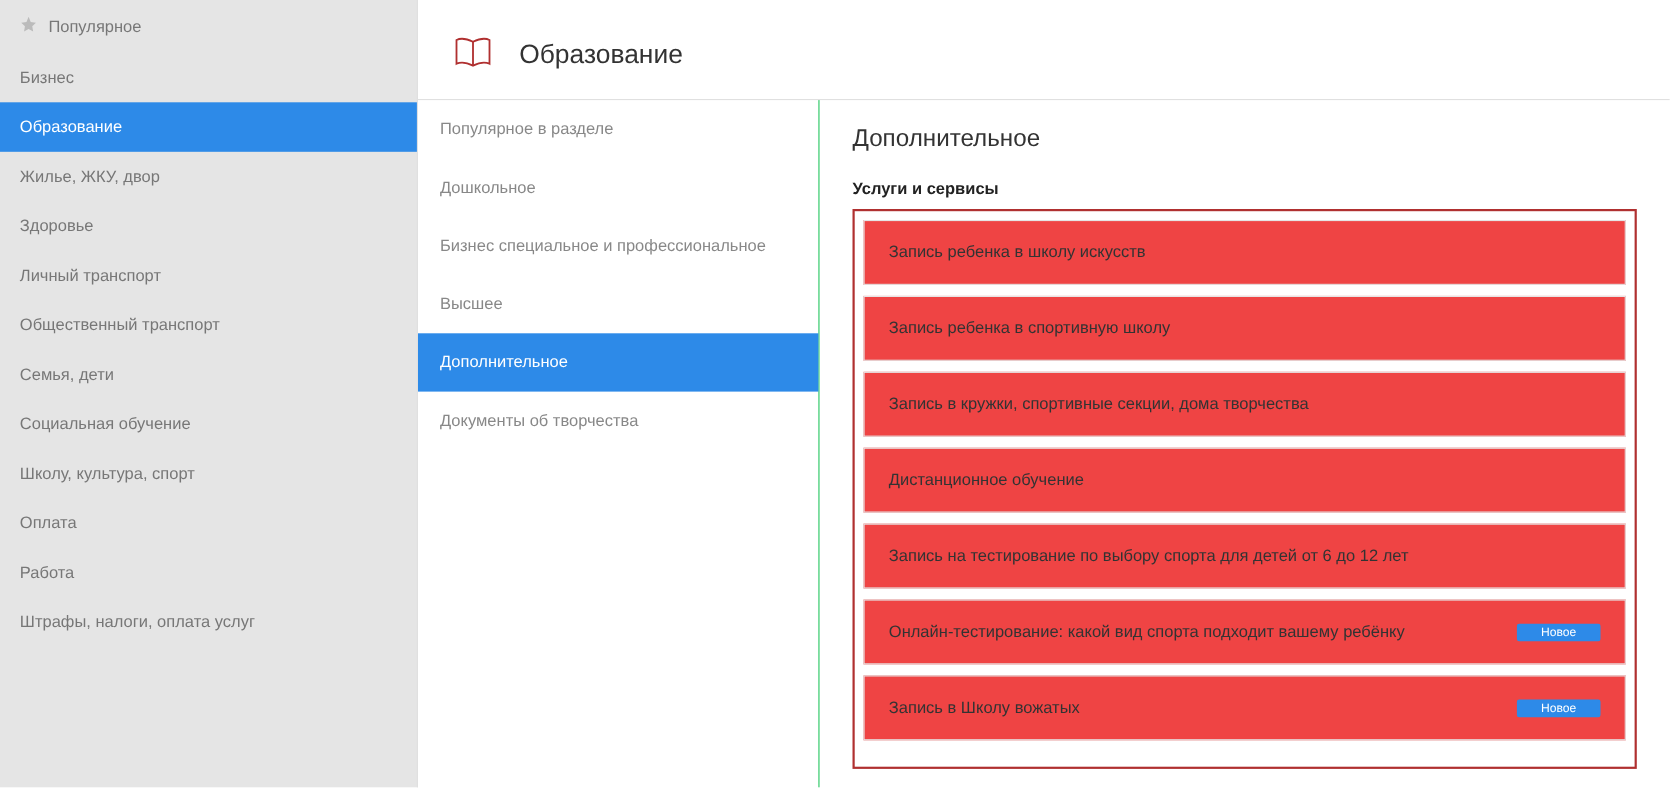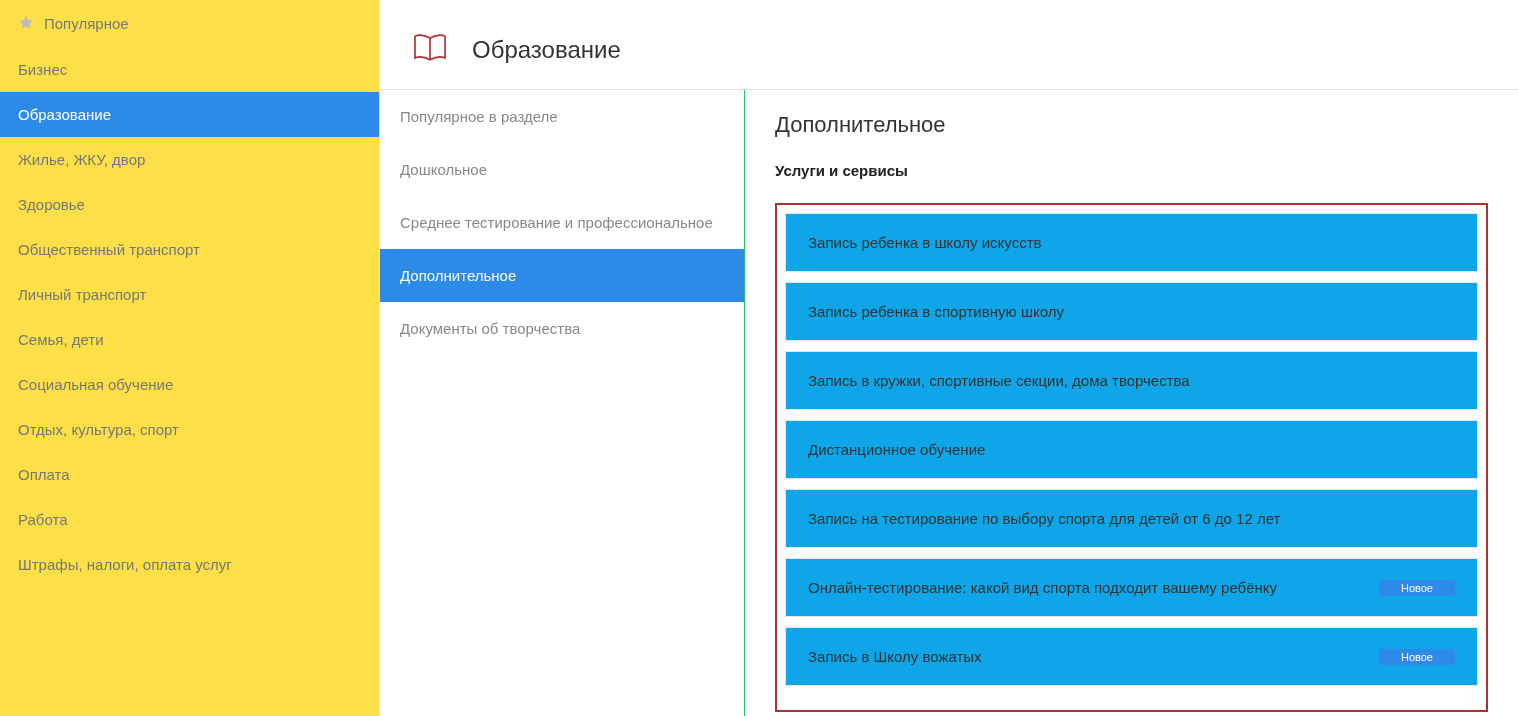--- a/index.html
+++ b/index.html
@@ -12,21 +12,21 @@
       font-size: 15px;
       color: #333;
       background: #fff;
       display: flex;
       width: 1518px;
       height: 716px;
     }
     .sidebar-left {
       width: 380px;
       border-right: 1px solid #e0e0e0;
-      background: #fde047;
+      background: #e5e5e5;
     }
     .sidebar-left .item {
       padding: 14px 18px;
       color: #777;
       cursor: pointer;
       display: flex;
       align-items: center;
     }
     .sidebar-left .item.active {
       background: #2d8ae8;
@@ -78,28 +78,28 @@
     }
     .detail-pane .section-title {
       font-size: 22px;
       color: #333;
       margin-bottom: 24px;
     }
     .detail-pane .subsection-title {
       font-size: 15px;
       font-weight: bold;
       color: #222;
-      margin-bottom: 24px;
+      margin-bottom: 10px;
     }
     .service-box {
       border: 2px solid #b03030;
       padding: 8px;
     }
     .service-item {
-      background: #0ea5e9;
+      background: #ef4444;
       border: 1px solid #e5e5e5;
       padding: 20px 22px;
       margin-bottom: 10px;
       display: flex;
       align-items: center;
       justify-content: space-between;
       cursor: pointer;
       color: #333;
       font-size: 15px;
     }
@@ -132,33 +132,33 @@
   <div class="item active">
     <span>Образование</span>
   </div>
   <div class="item">
     <span>Жилье, ЖКУ, двор</span>
   </div>
   <div class="item">
     <span>Здоровье</span>
   </div>
   <div class="item">
+    <span>Личный транспорт</span>
+  </div>
+  <div class="item">
     <span>Общественный транспорт</span>
   </div>
   <div class="item">
-    <span>Личный транспорт</span>
-  </div>
-  <div class="item">
     <span>Семья, дети</span>
   </div>
   <div class="item">
     <span>Социальная обучение</span>
   </div>
   <div class="item">
-    <span>Отдых, культура, спорт</span>
+    <span>Школу, культура, спорт</span>
   </div>
   <div class="item">
     <span>Оплата</span>
   </div>
   <div class="item">
     <span>Работа</span>
   </div>
   <div class="item">
     <span>Штрафы, налоги, оплата услуг</span>
   </div>
@@ -178,21 +178,24 @@
   <div class="content-row">
 
     <div class="sub-nav">
       <div class="item">
         <span>Популярное в разделе</span>
       </div>
       <div class="item">
         <span>Дошкольное</span>
       </div>
       <div class="item">
-        <span>Среднее тестирование и профессиональное</span>
+        <span>Бизнес специальное и профессиональное</span>
+      </div>
+      <div class="item">
+        <span>Высшее</span>
       </div>
       <div class="item active">
         <span>Дополнительное</span>
       </div>
       <div class="item">
         <span>Документы об творчества</span>
       </div>
     </div>
 
     <div class="detail-pane">

